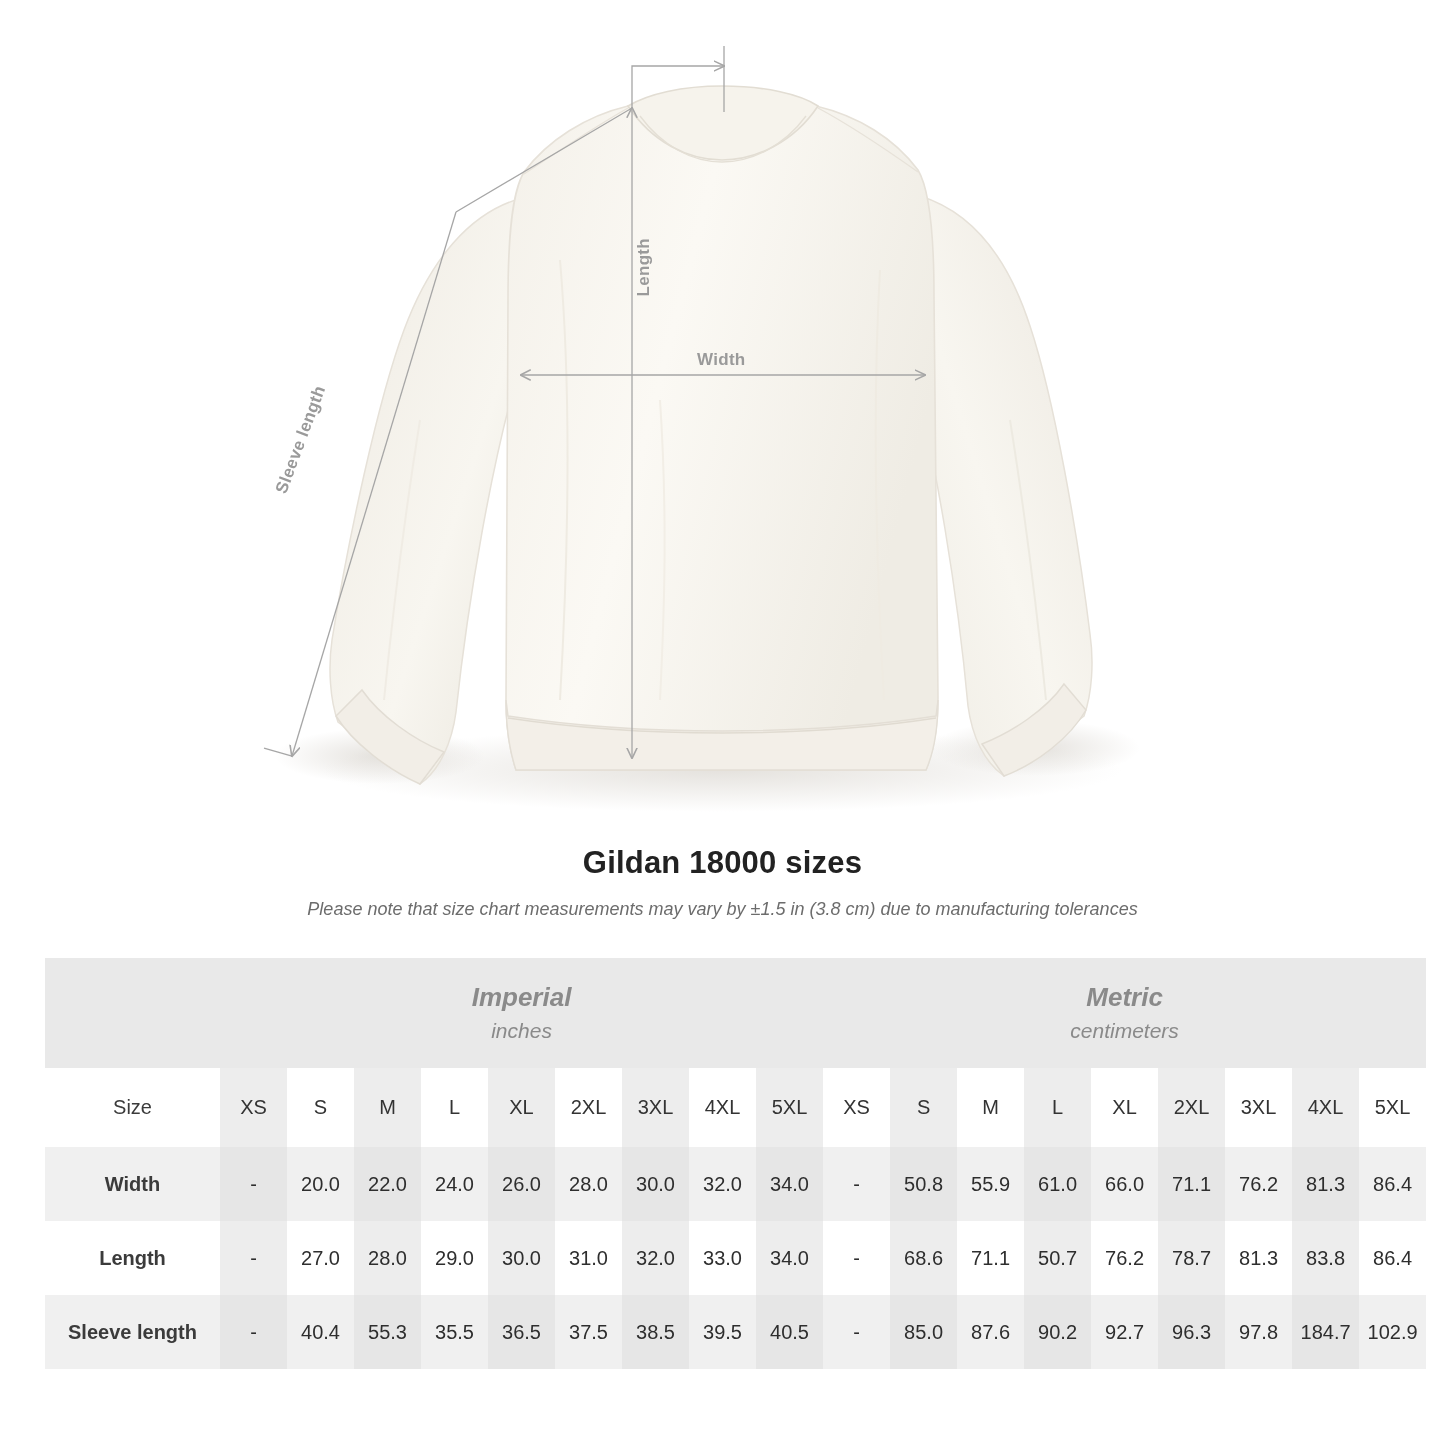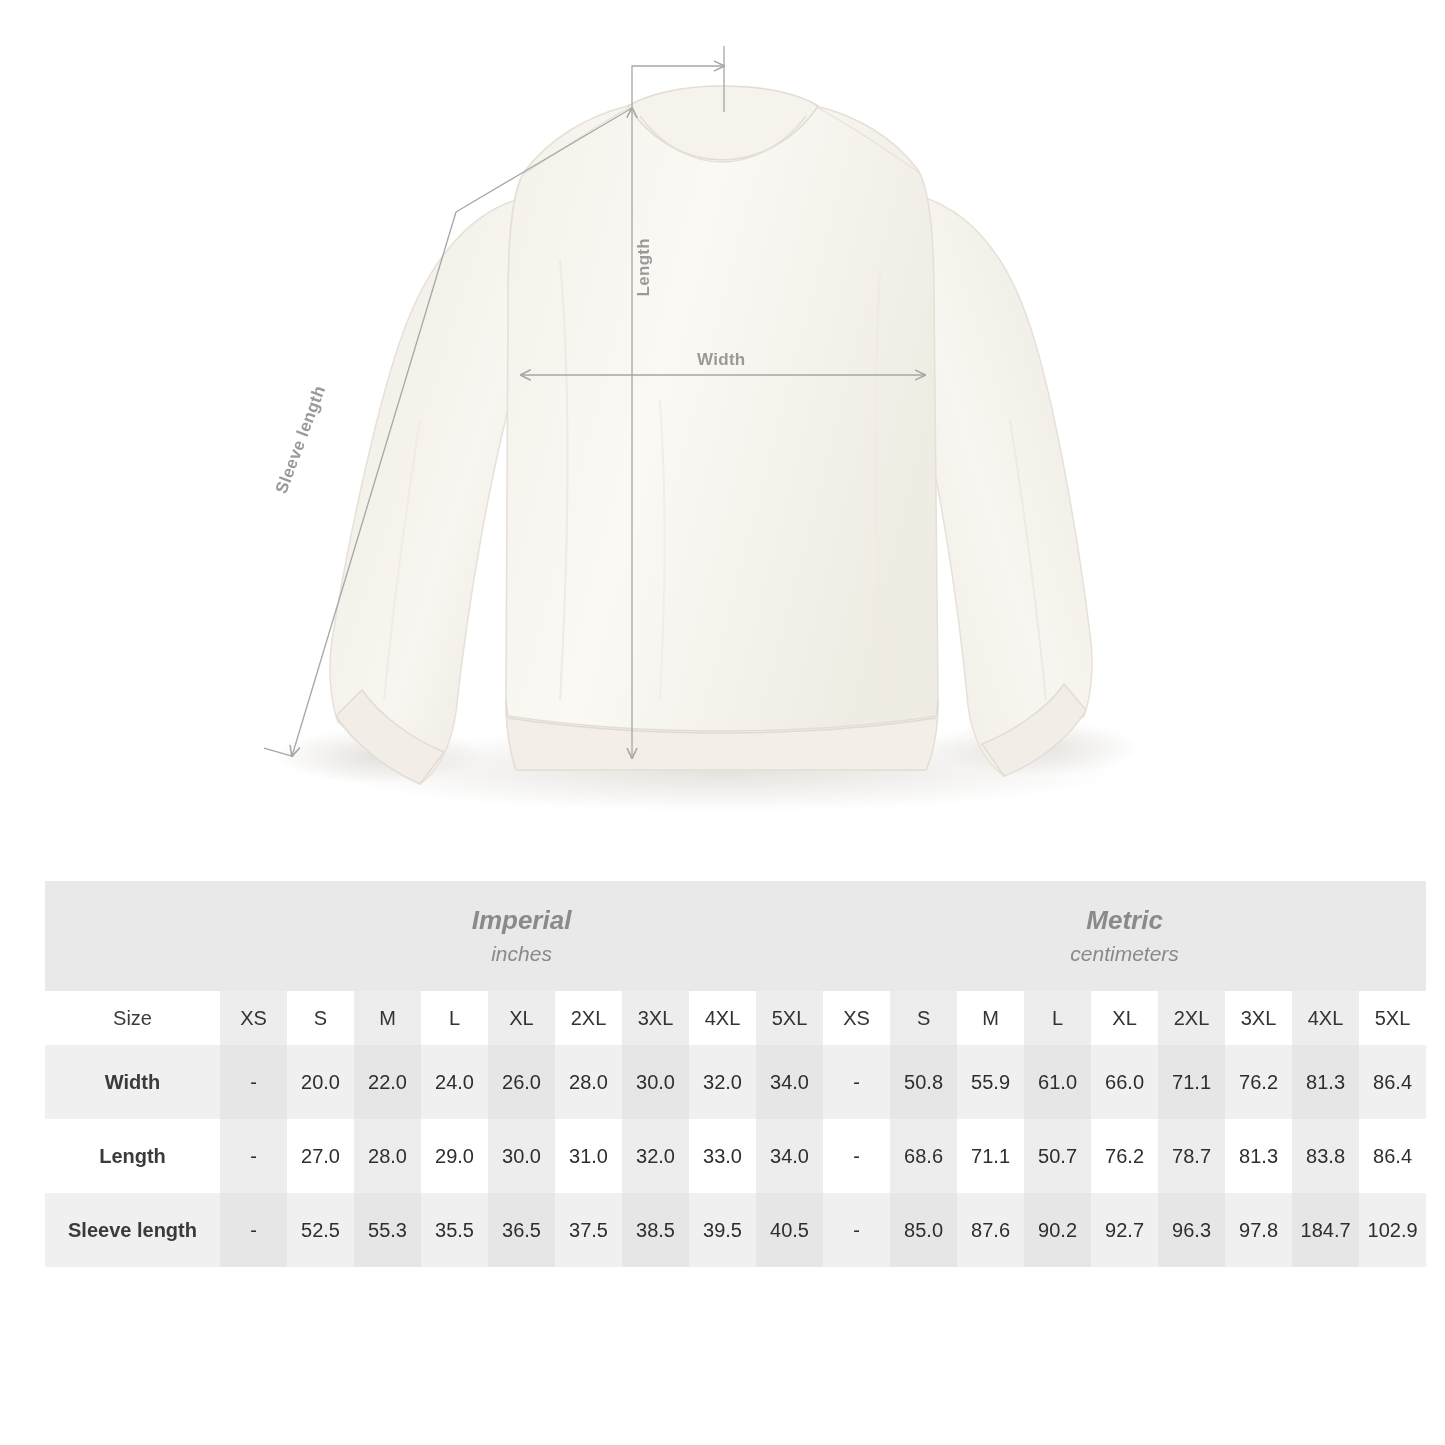--- a/index.html
+++ b/index.html
@@ -61,21 +61,21 @@
   }
   .chart-note {
     font-size: 18px;
     font-style: italic;
     color: #6c6c6c;
     margin-top: 18px;
   }
 
   
   .table-wrap {
-    margin-top: 28px;
+    margin-top: 20px;
     padding: 18px 45px;
   }
   table.size-table {
     width: 100%;
     border-collapse: collapse;
     table-layout: fixed;
   }
   table.size-table td, table.size-table th {
     text-align: center;
     vertical-align: middle;
@@ -92,21 +92,21 @@
     color: #8a8a8a;
     line-height: 1.1;
   }
   .unit-sub {
     font-size: 21px;
     font-style: italic;
     color: #8a8a8a;
     margin-top: 8px;
   }
   .hdr-row td {
-    height: 54px;
+    height: 79px;
     font-size: 20px;
     color: #333333;
     background: #ffffff;
   }
   .hdr-row td.rowlab {
     font-size: 20px;
     color: #3b3b3b;
   }
   .hdr-row td.shade { background: #ededed; }
   .data-row td {
@@ -213,20 +213,24 @@
 
       <polyline points="456,212 632,108 632,66 724,66" fill="none" stroke="#a6a6a6" stroke-width="1.3" marker-end="url(#arrA)"></polyline>
       <line x1="724" y1="46" x2="724" y2="112" stroke="#a6a6a6" stroke-width="1.3"></line>
     </svg>
 
     <span class="anno-label lab-length">Length</span>
     <span class="anno-label lab-width">Width</span>
     <span class="anno-label lab-sleeve">Sleeve length</span>
   </div>
 
+  <div class="title-block">
+    <div class="chart-title">Gildan 18000 sizes</div>
+    <div class="chart-note">Please note that size chart measurements may vary by ±1.5 in (3.8 cm) due to manufacturing tolerances</div>
+  </div>
 
   <div class="table-wrap">
     <table class="size-table">
       <colgroup>
         <col class="col-label">
         <col class="col-size">
           <col class="col-size">
           <col class="col-size">
           <col class="col-size">
         <col class="col-size">
@@ -320,21 +324,21 @@
         <td>76.2</td>
         <td class="shade">78.7</td>
         <td>81.3</td>
         <td class="shade">83.8</td>
         <td>86.4</td>
       </tr>
 
       <tr class="data-row alt">
         <td class="rowlab">Sleeve length</td>
         <td class="shade">-</td>
-        <td>52.5</td>
+        <td>40.4</td>
         <td class="shade">55.3</td>
         <td>35.5</td>
         <td class="shade">36.5</td>
         <td>37.5</td>
         <td class="shade">38.5</td>
         <td>39.5</td>
         <td class="shade">40.5</td>
         <td>-</td>
         <td class="shade">85.0</td>
         <td>87.6</td>

